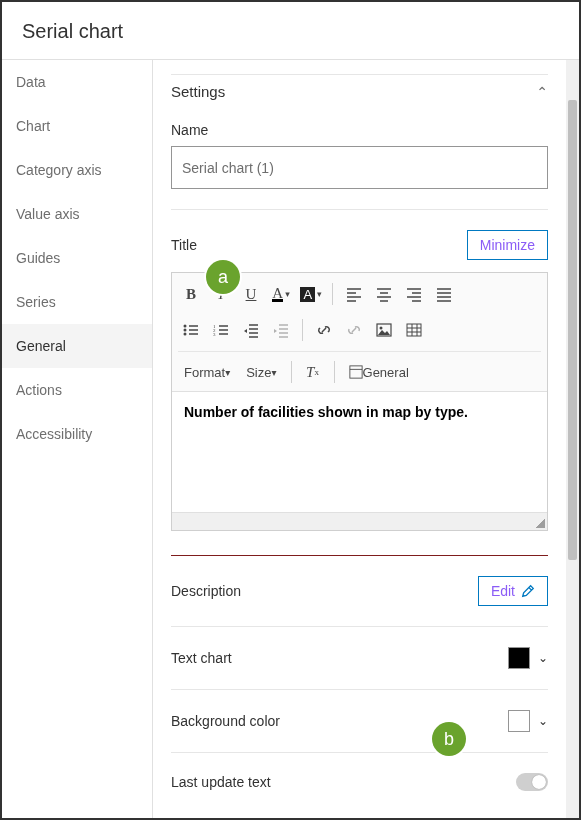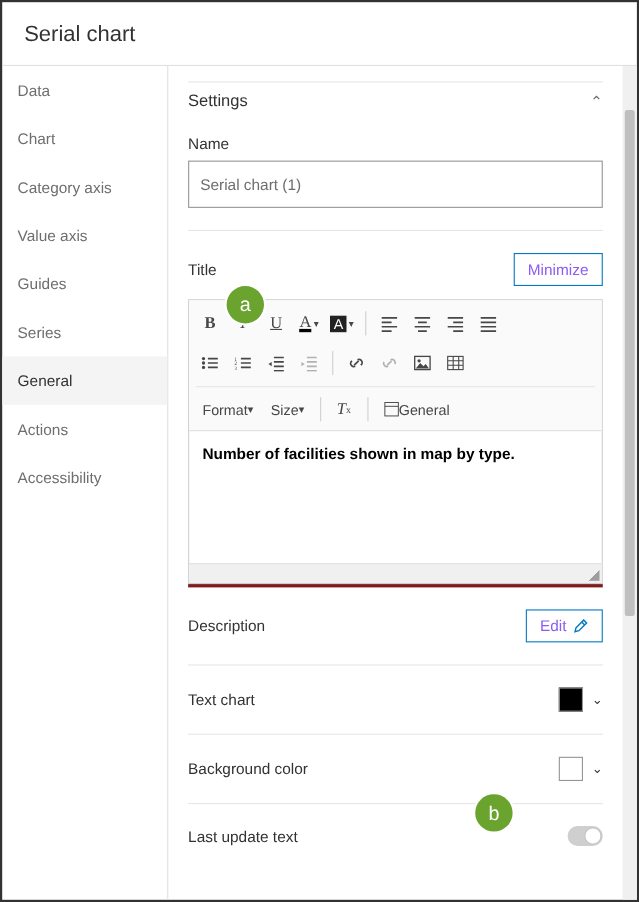--- a/index.html
+++ b/index.html
@@ -199,21 +199,21 @@
                   <rect x="1" y="1" width="14" height="14" fill="none" stroke="#474747"></rect>
                   <path stroke="#474747" d="M1 5h14"></path>
                 </svg>
               <span>General</span>
             </span>
           </div>
           <div class="editor-body">Number of facilities shown in map by type.</div>
           <div class="editor-footer"></div>
         </div>
 
-        <div class="opt-row" style="border-top:3px solid #7f1d1d;">
+        <div class="opt-row" style="border-top:1px solid #7f1d1d;margin-top:24px">
           <span>Description</span>
           <button class="btn-outline">
             <span>Edit</span>
             <svg class="pencil-svg" viewBox="0 0 16 16">
                 <path fill="none" stroke="#0079c1" stroke-width="1.5" d="M2 14l1-4 8-8 3 3-8 8-4 1zM9 4l3 3"></path>
               </svg>
           </button>
         </div>
 
         <div class="opt-row">

